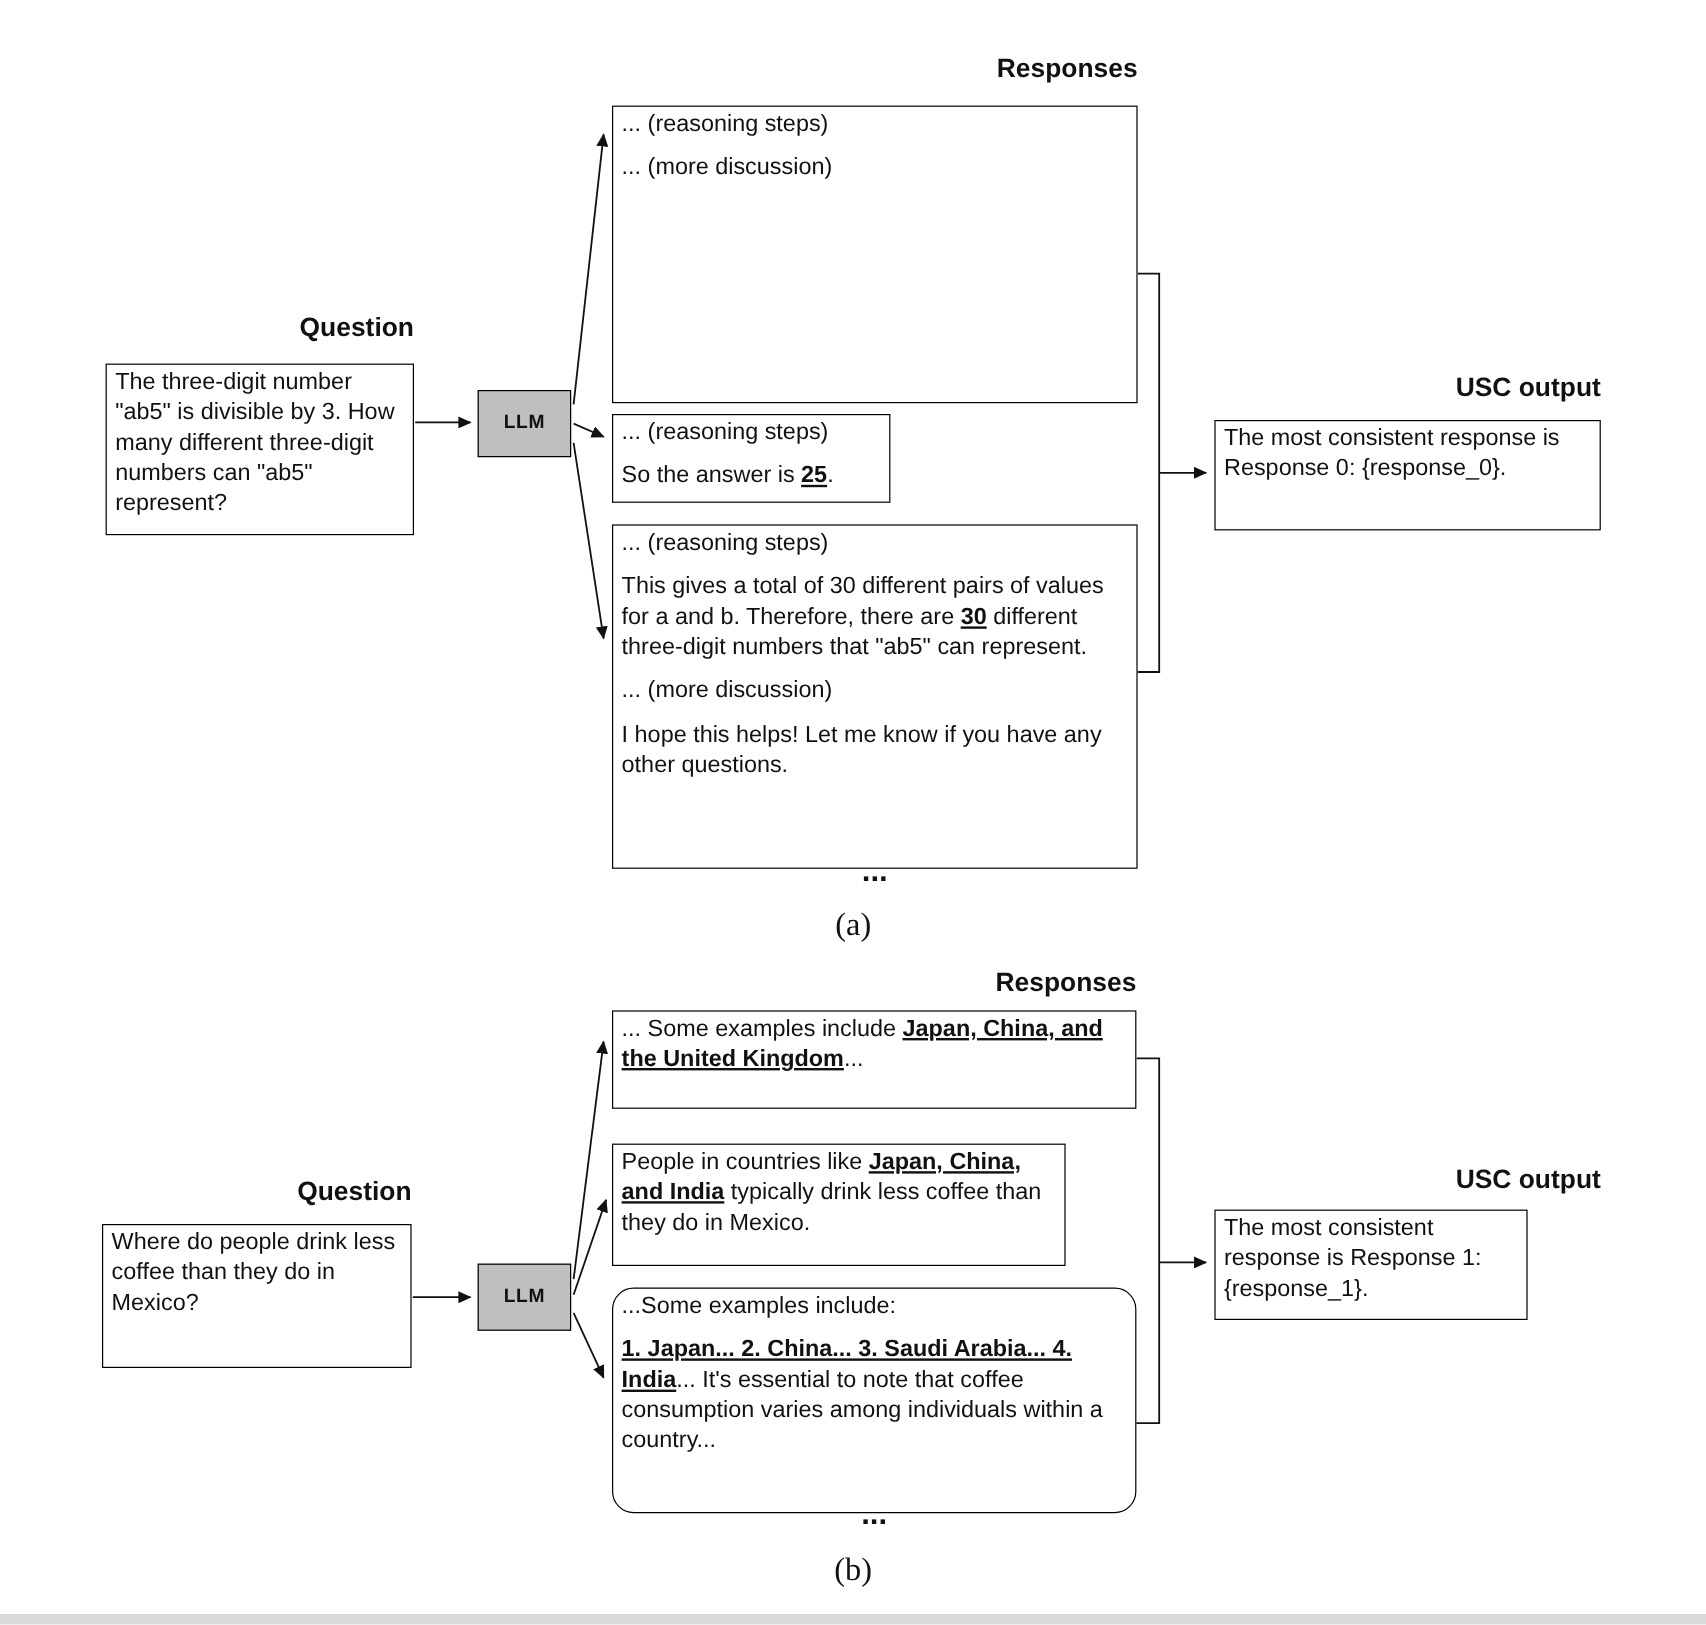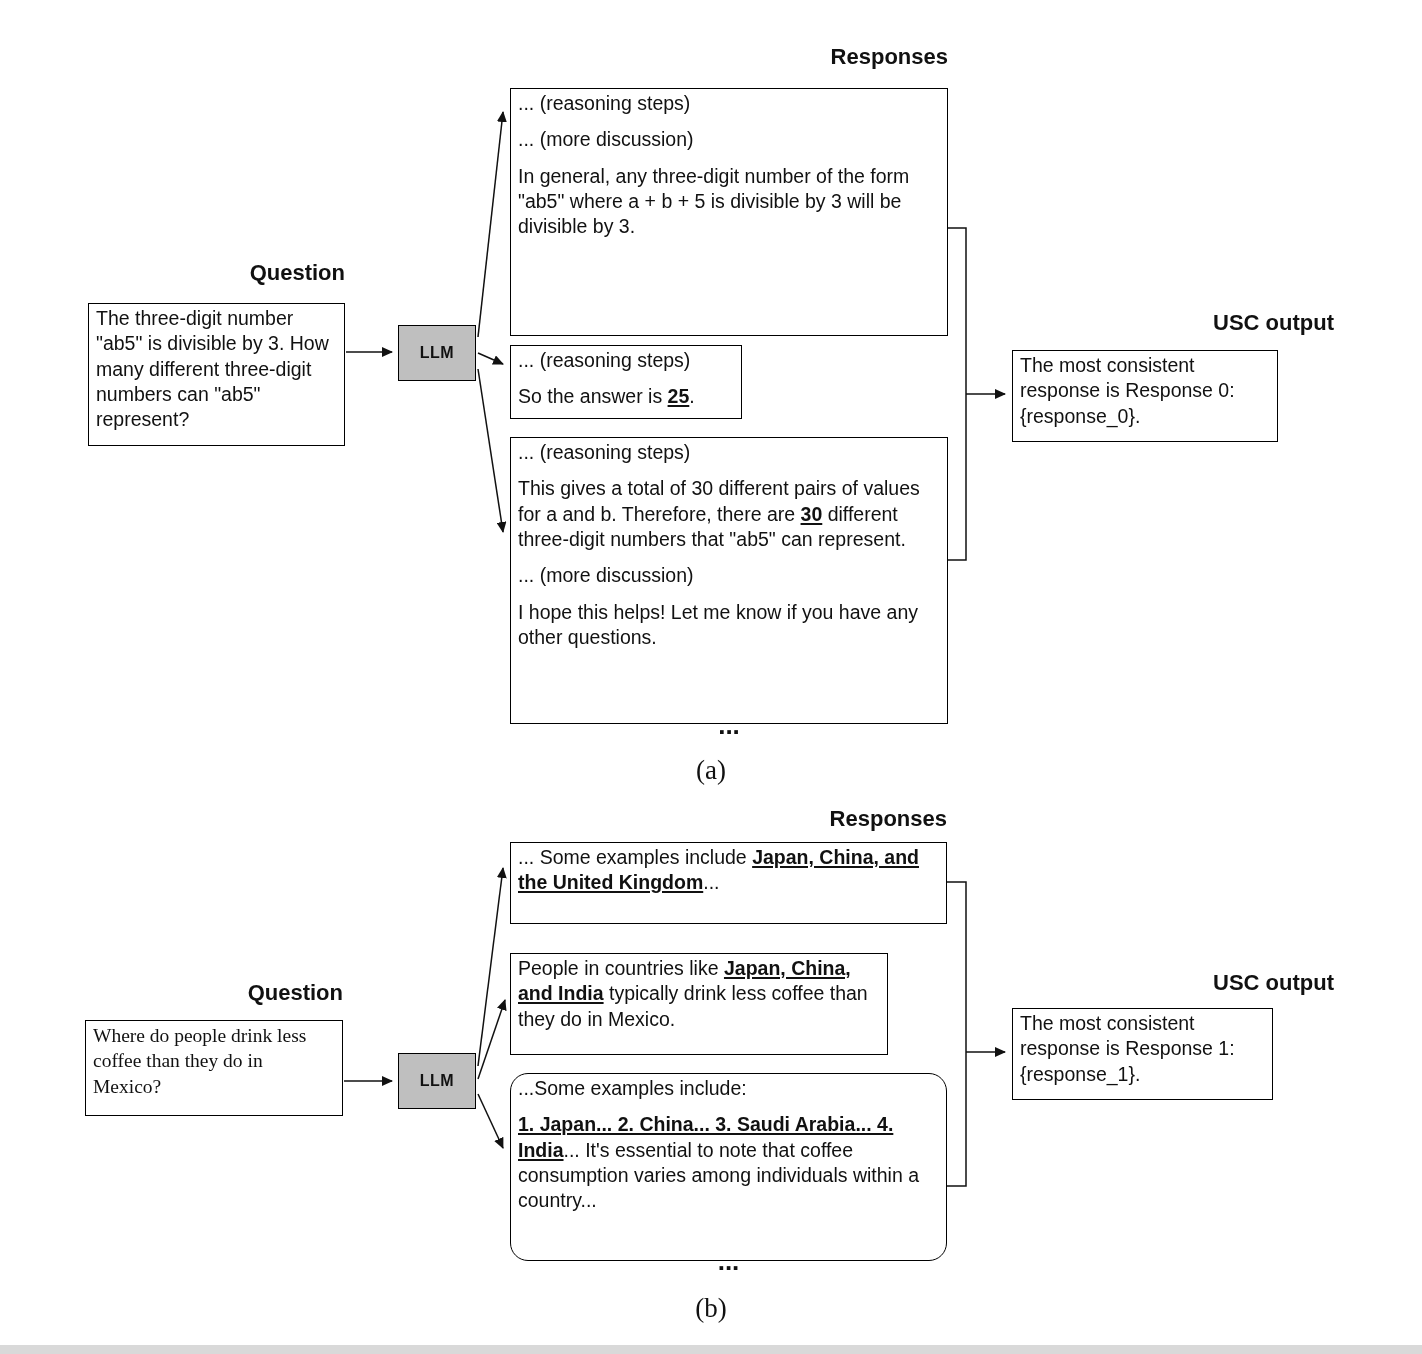--- a/index.html
+++ b/index.html
@@ -21,31 +21,31 @@
   
   #t-resp-a { left:510px; top:44px; width:438px; }
   #box-a1 { left:510px; top:88px; width:438px; height:248px; }
   #box-a2 { left:510px; top:345px; width:232px; height:74px; }
   #box-a3 { left:510px; top:437px; width:438px; height:287px; }
   #dots-a { left:510px; top:710px; width:438px; }
   #t-q-a { left:88px; top:260px; width:257px; }
   #qbox-a { left:88px; top:303px; width:257px; height:143px; }
   #llm-a { left:398px; top:325px; width:78px; height:56px; }
   #t-usc-a { left:1012px; top:310px; width:322px; }
-  #uscbox-a { left:1012px; top:350px; width:266px; height:92px; }
+  #uscbox-a { left:1012px; top:350px; width:322px; height:92px; }
   #lab-a { top:755px; }
 
   
   #t-resp-b { left:510px; top:806px; width:437px; }
   #box-b1 { left:510px; top:842px; width:437px; height:82px; }
   #box-b2 { left:510px; top:953px; width:378px; height:102px; }
   #box-b3 { left:510px; top:1073px; width:437px; height:188px;border-radius:18px; }
   #dots-b { left:510px; top:1246px; width:437px; }
   #t-q-b { left:85px; top:980px; width:258px; }
-  #qbox-b { left:85px; top:1020px; width:258px; height:96px;font-family:Liberation Serif, serif; }
+  #qbox-b { left:85px; top:1020px; width:258px; height:120px; }
   #llm-b { left:398px; top:1053px; width:78px; height:56px; }
   #t-usc-b { left:1012px; top:970px; width:322px; }
   #uscbox-b { left:1012px; top:1008px; width:261px; height:92px; }
   #lab-b { top:1293px; }
 </style>
 </head>
 <body>
 
 <div class="canvas">
 
@@ -68,21 +68,20 @@
     <line x1="478" y1="1079" x2="505" y2="1000" stroke="#111" stroke-width="1.5" marker-end="url(#ah)"></line>
     <line x1="478" y1="1094" x2="503" y2="1148" stroke="#111" stroke-width="1.5" marker-end="url(#ah)"></line>
     <polyline points="947,882 966,882 966,1186 947,1186" fill="none" stroke="#111" stroke-width="1.5"></polyline>
     <line x1="966" y1="1052" x2="1005" y2="1052" stroke="#111" stroke-width="1.5" marker-end="url(#ah)"></line>
   </svg>
 
   <div class="title" id="t-resp-a">Responses</div>
   <div class="box rbox" id="box-a1">
       <p><span>... (reasoning steps)</span></p>
       <p><span>... (more discussion)</span></p>
-      <p><span>In general, any three-digit number of the form "ab5" where a + b + 5 is divisible by 3 will be divisible by 3.</span></p>
     </div>
   <div class="box rbox" id="box-a2">
       <p><span>... (reasoning steps)</span></p>
       <p><span>So the answer is </span><span class="b u">25</span><span>.</span></p>
     </div>
   <div class="box rbox" id="box-a3">
       <p><span>... (reasoning steps)</span></p>
       <p><span>This gives a total of 30 different pairs of values for a and b. Therefore, there are </span><span class="b u">30</span><span> different three-digit numbers that "ab5" can represent.</span></p>
       <p><span>... (more discussion)</span></p>
       <p><span>I hope this helps! Let me know if you have any other questions.</span></p>

